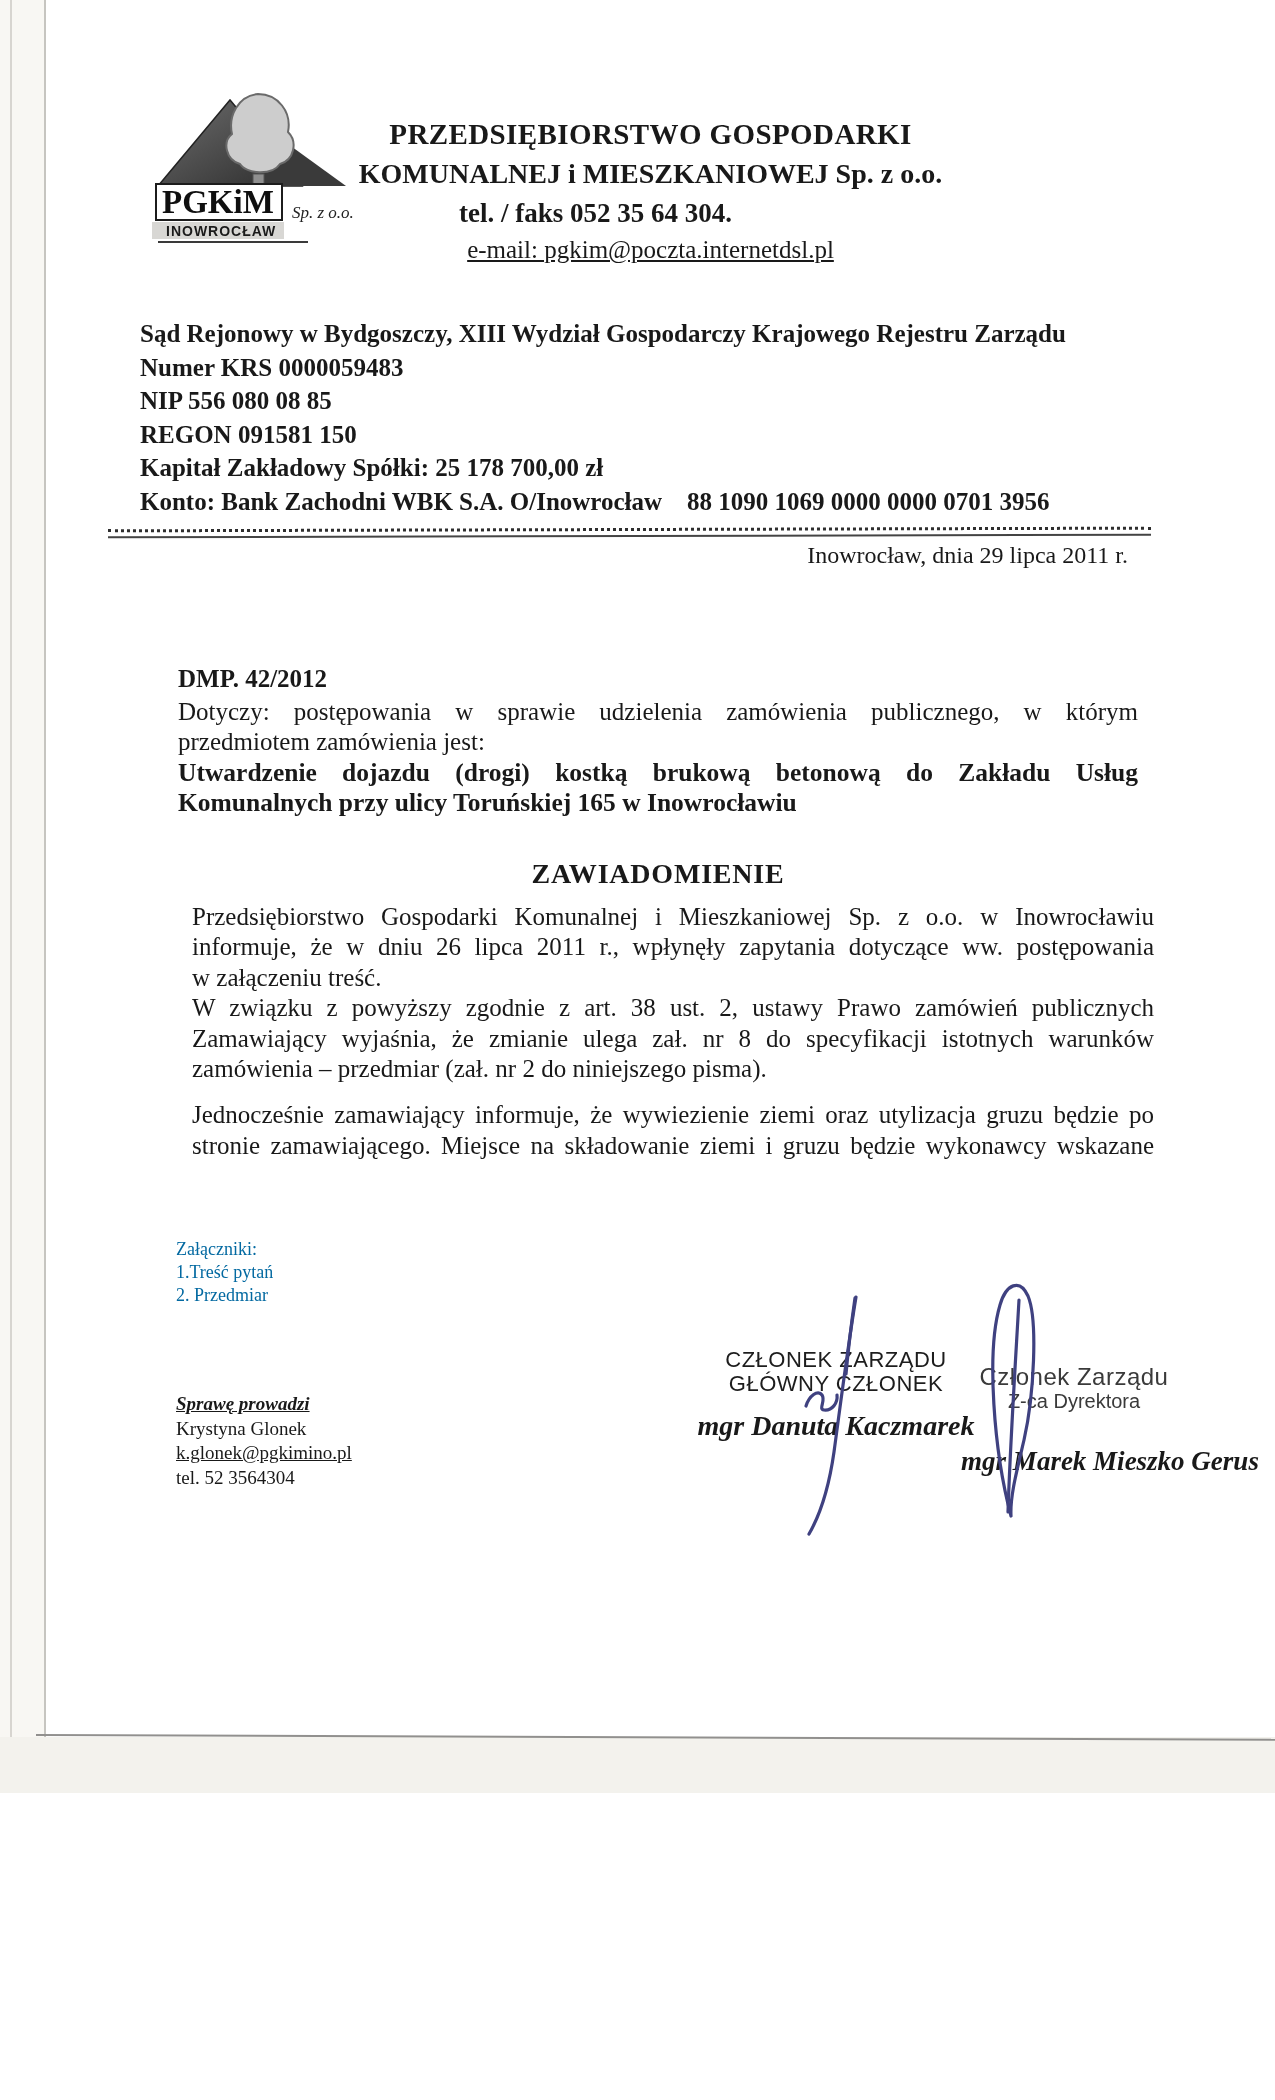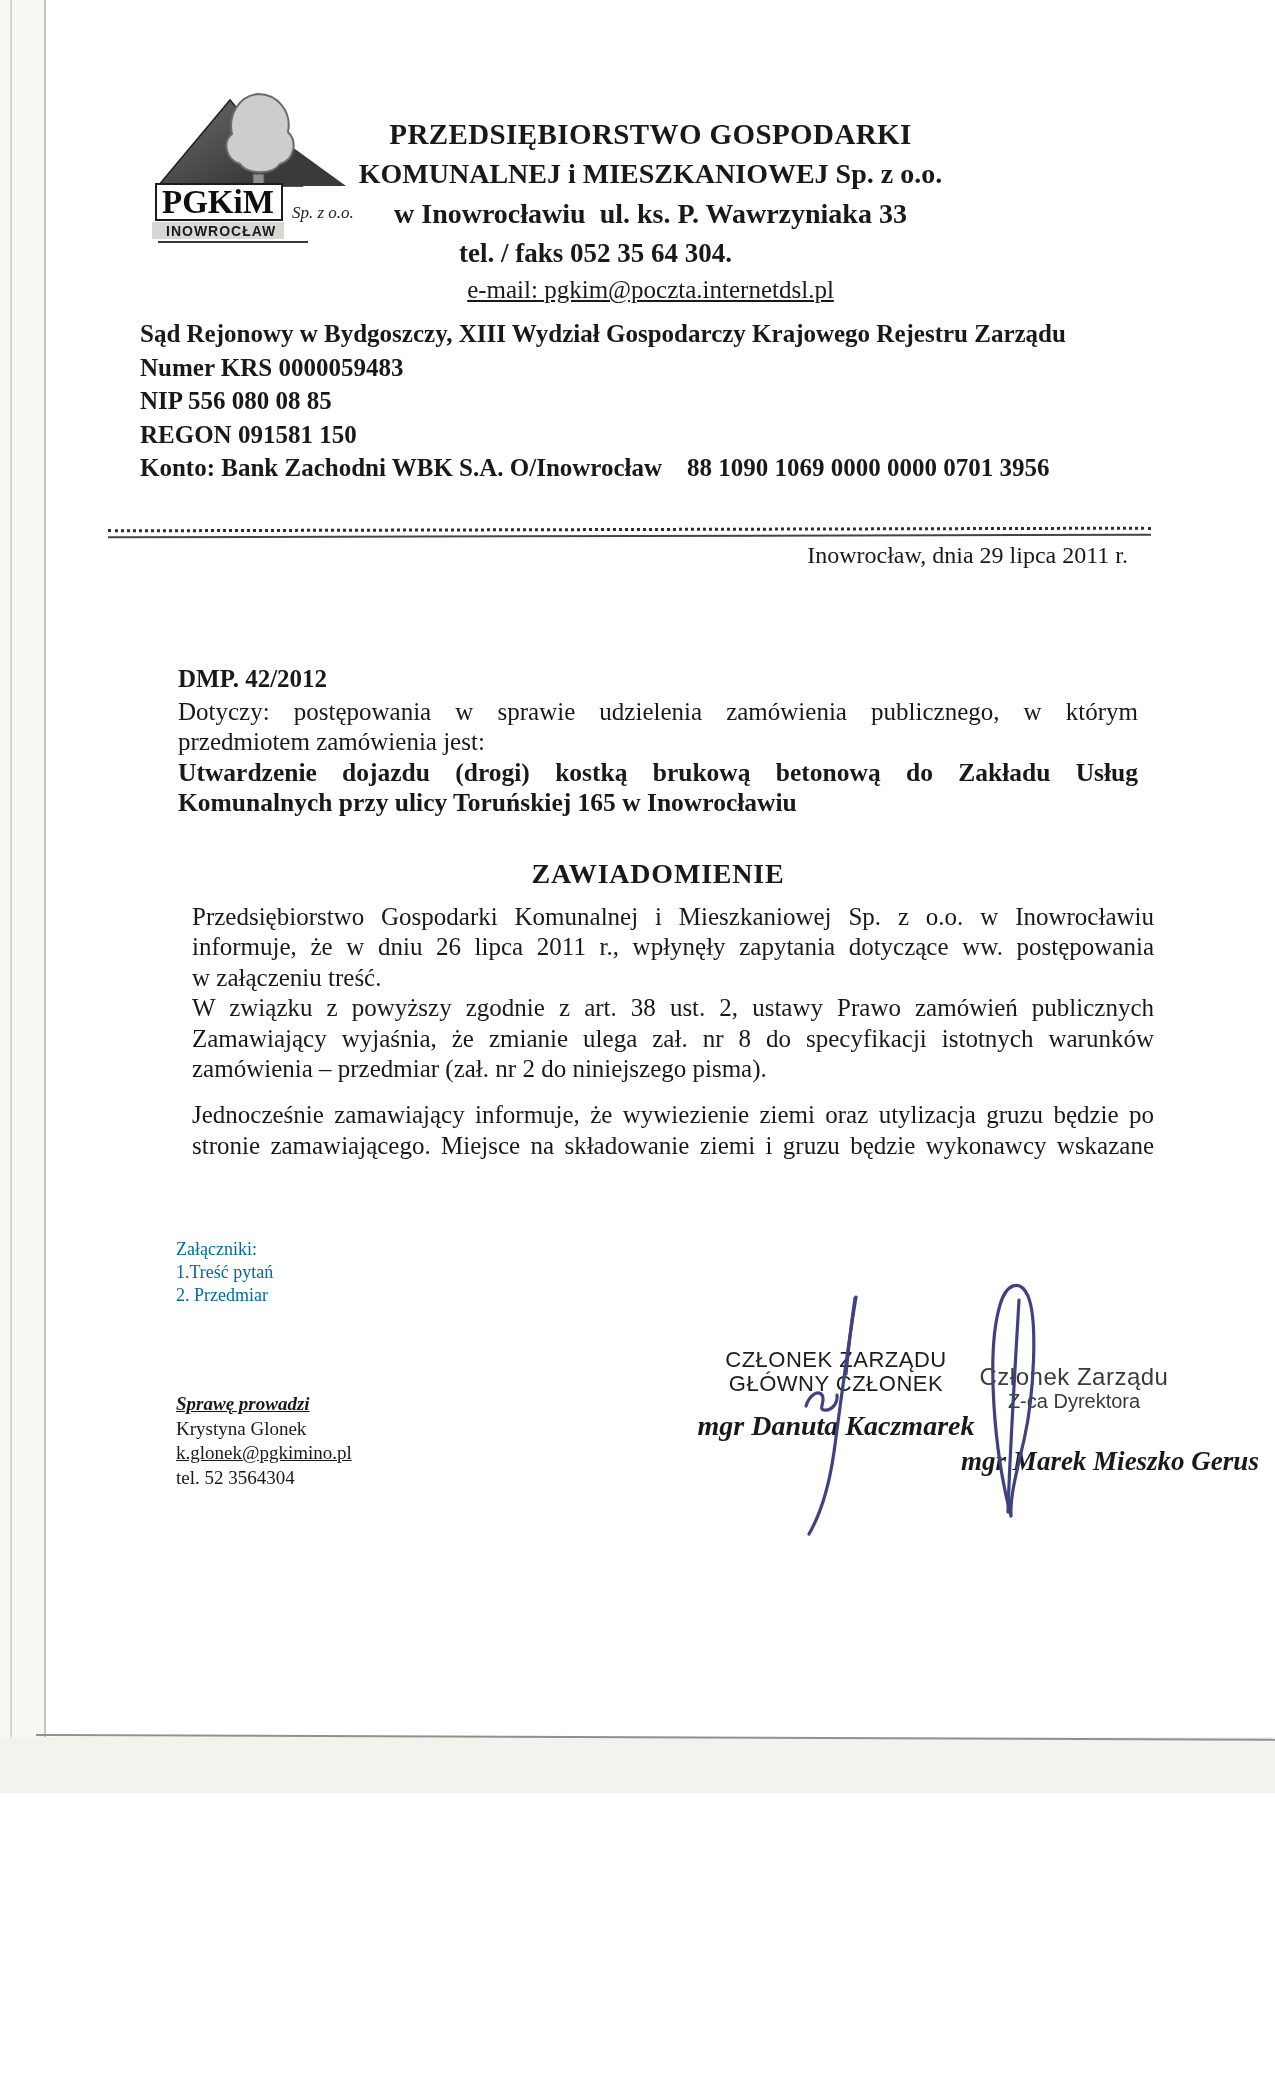--- a/index.html
+++ b/index.html
@@ -89,30 +89,30 @@
       <rect x="2" y="136" width="132" height="17" fill="#d8d7d4"></rect>
       <text x="16" y="150" font-family="Liberation Sans, sans-serif" font-weight="bold" font-size="14" fill="#1b1b1b" letter-spacing="1">INOWROCŁAW</text>
       <text x="142" y="132" font-family="Liberation Serif, serif" font-style="italic" font-size="17" fill="#222">Sp. z o.o.</text>
     </svg>
   </div>
   <div class="logo-underline"></div>
 
   <div class="letterhead">
     <div class="lh-l1">PRZEDSIĘBIORSTWO GOSPODARKI</div>
     <div class="lh-l2">KOMUNALNEJ i MIESZKANIOWEJ Sp. z o.o.</div>
-    <div class="lh-l3">w Inowrocławiu  ul. ks. P. Wawrzyniaka 33</div>
     <div class="lh-tel">tel. / faks 052 35 64 304.</div>
     <div class="lh-mail">e-mail: pgkim@poczta.internetdsl.pl</div>
   </div>
 
   <div class="registry">
     <div>Sąd Rejonowy w Bydgoszczy, XIII Wydział Gospodarczy Krajowego Rejestru Zarządu</div>
     <div>Numer KRS 0000059483</div>
     <div>NIP 556 080 08 85</div>
     <div>REGON 091581 150</div>
+    <div>Kapitał Zakładowy Spółki: 25 178 700,00 zł</div>
     <div>Konto: Bank Zachodni WBK S.A. O/Inowrocław    88 1090 1069 0000 0000 0701 3956</div>
   </div>
 
   <div class="dotted-rule"></div>
   <div class="dateline">Inowrocław, dnia 29 lipca 2011 r.</div>
 
   <div class="ref">DMP. 42/2012</div>
   <div class="subject">
     <div class="just">Dotyczy: postępowania w sprawie udzielenia zamówienia publicznego, w którym</div>
     <div>przedmiotem zamówienia jest:</div>

